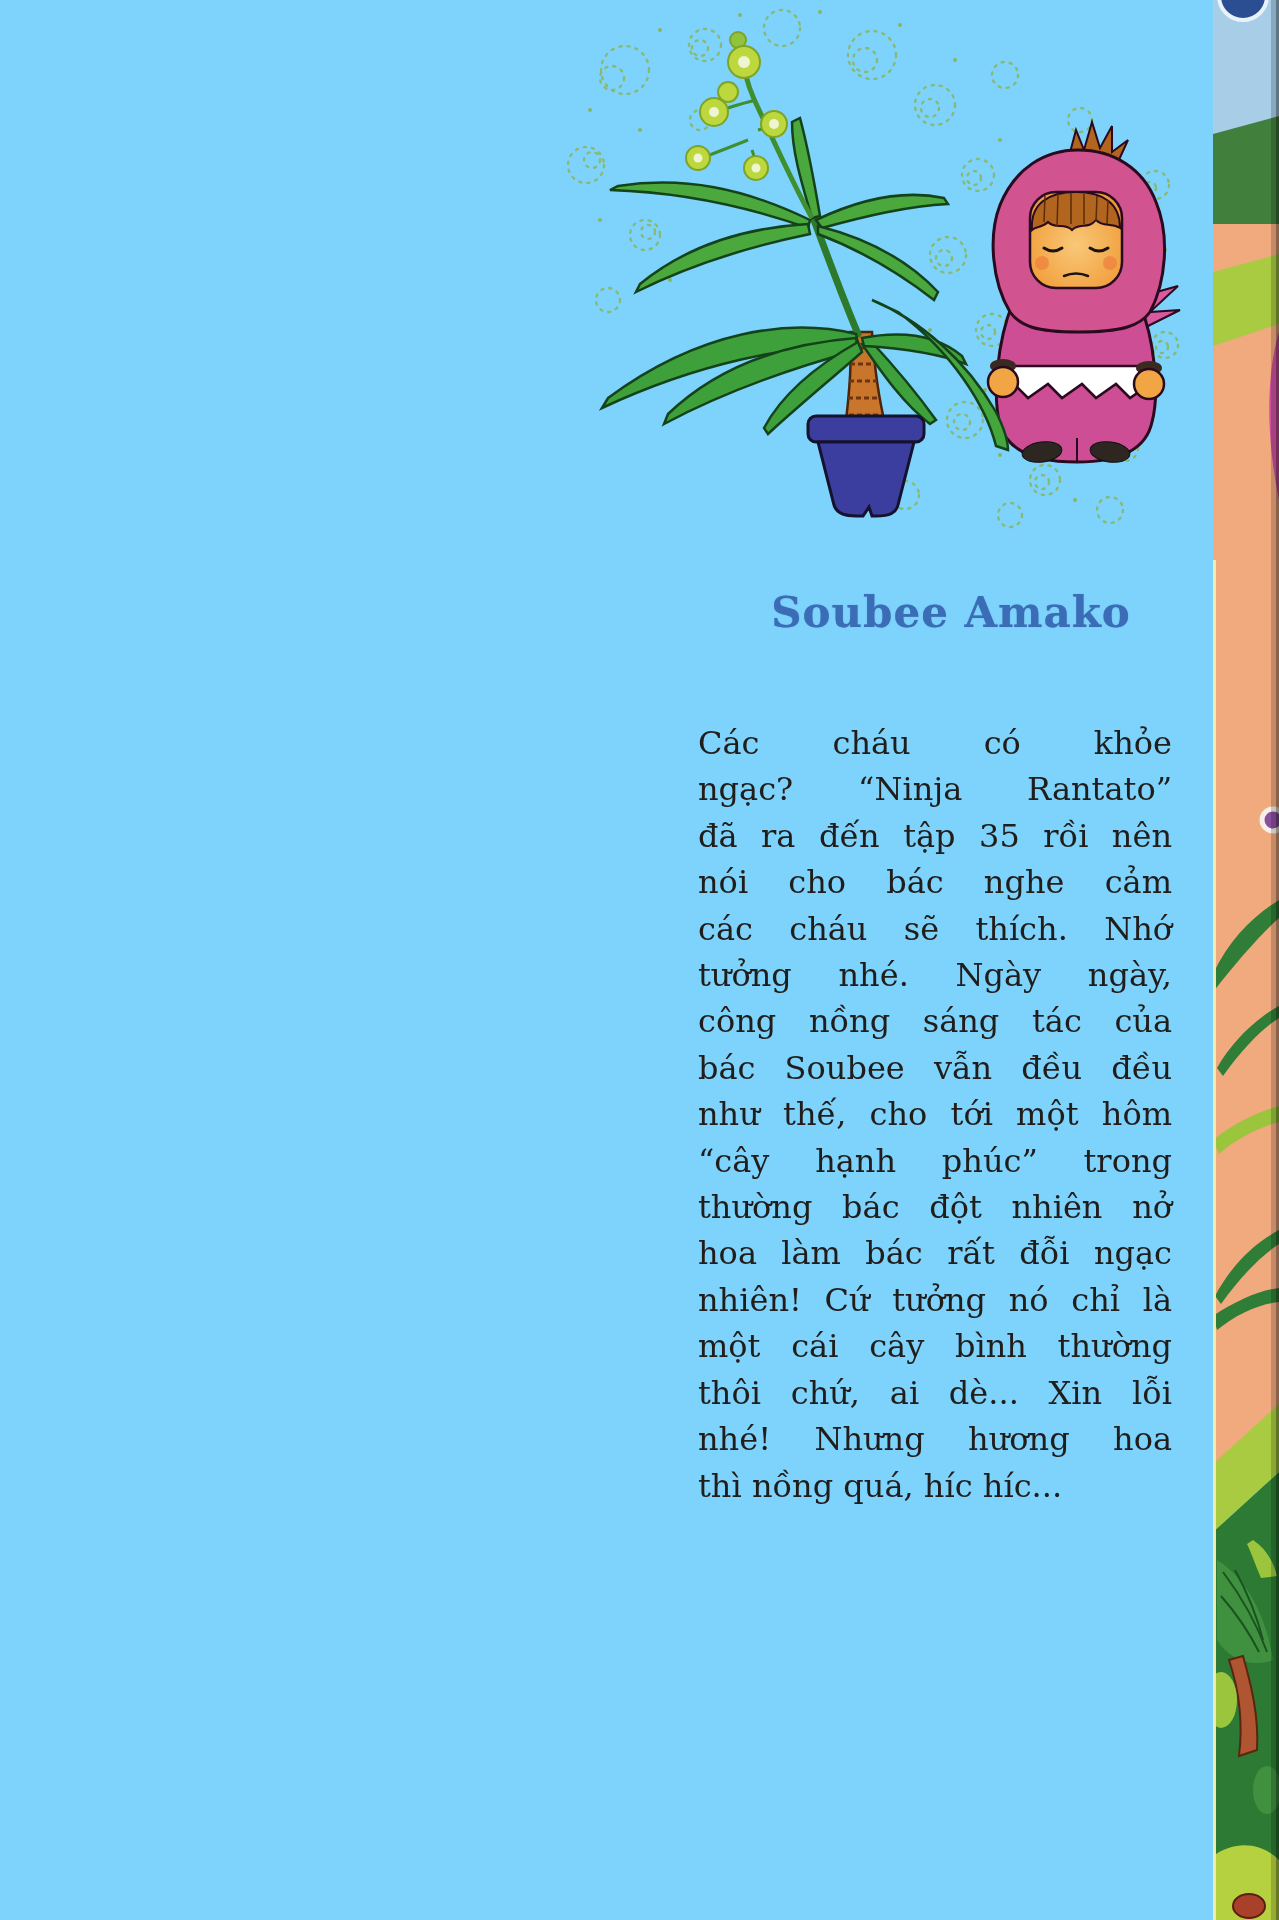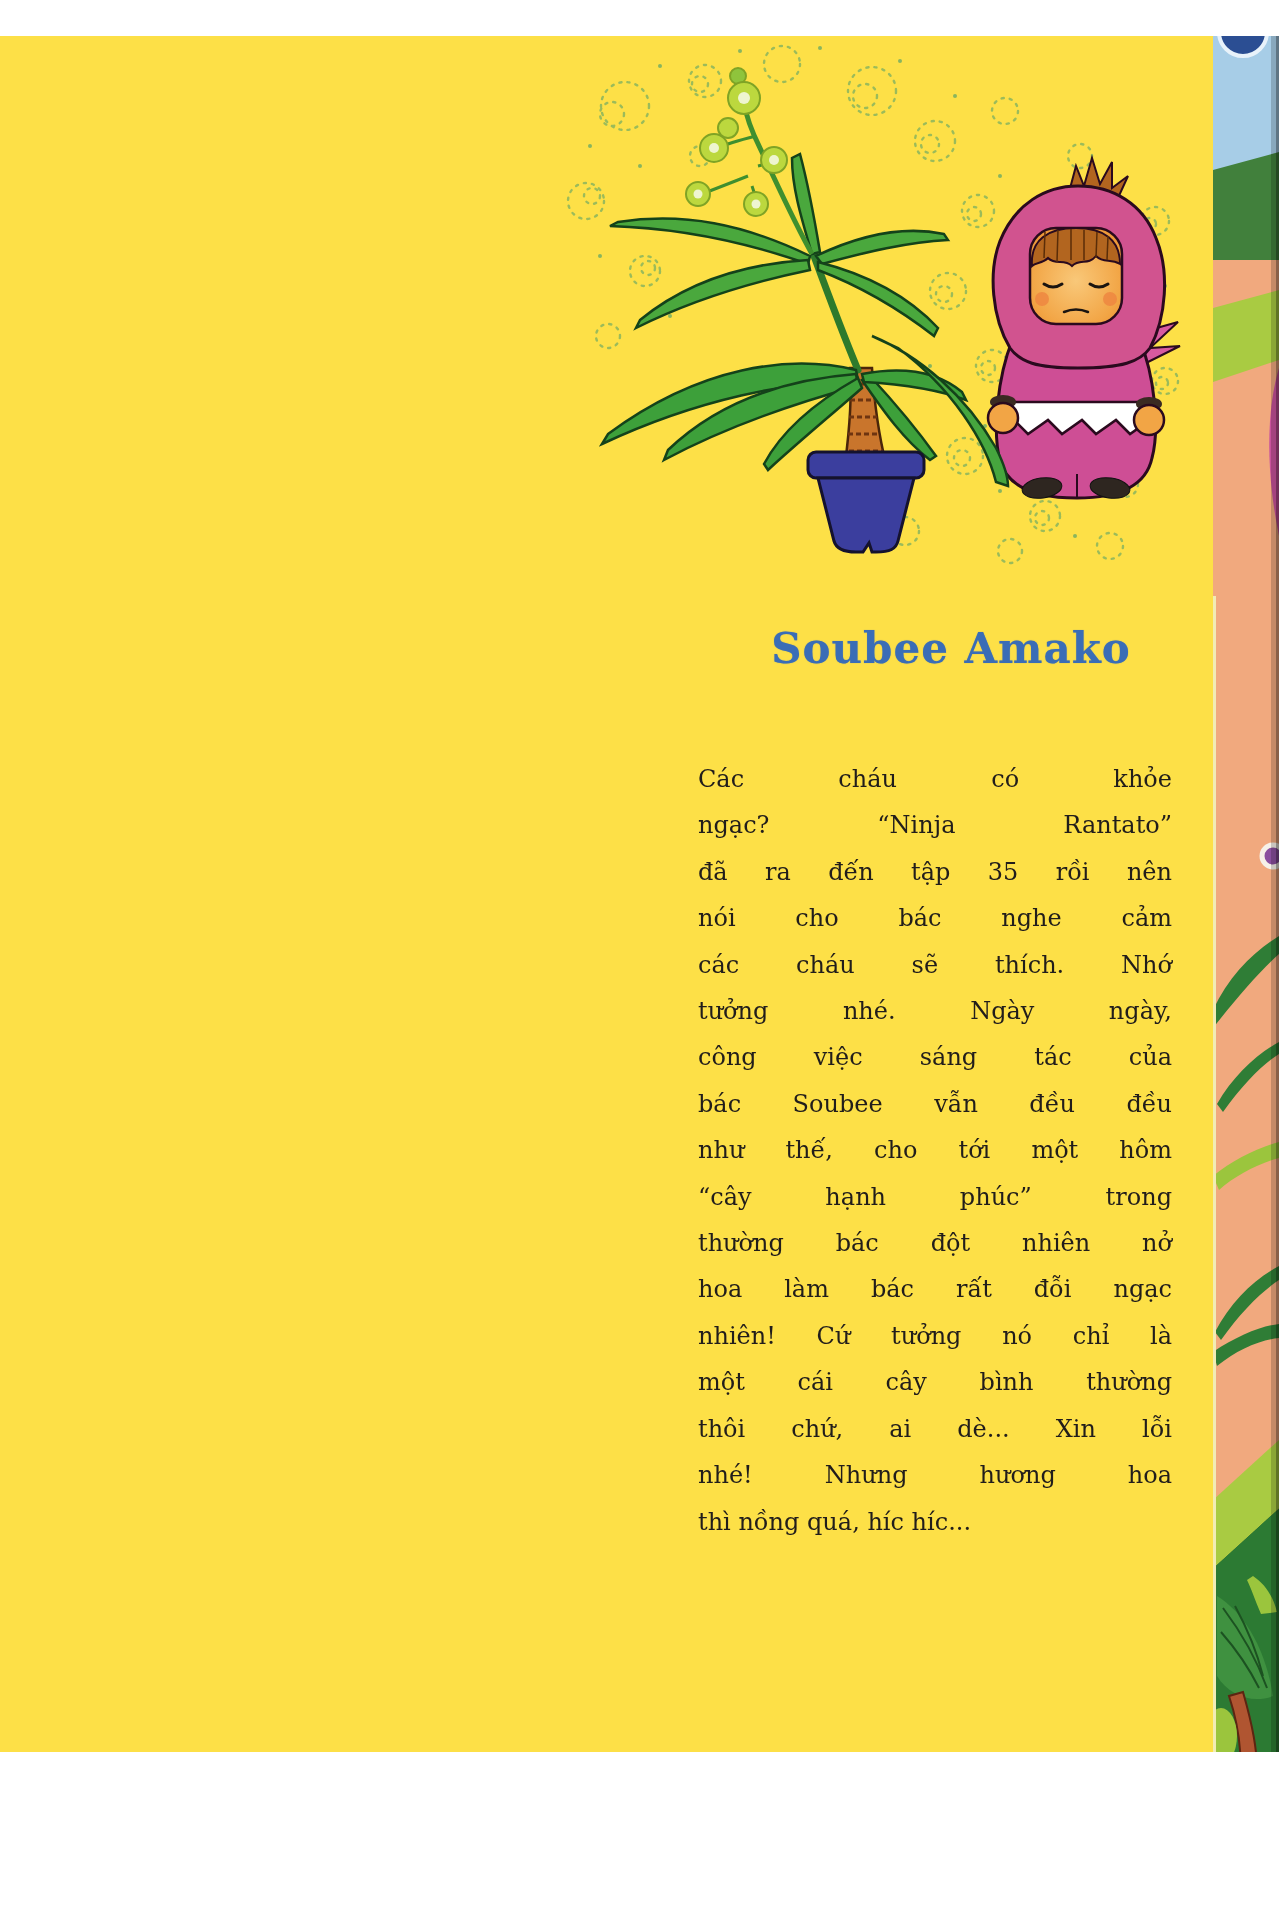--- a/index.html
+++ b/index.html
@@ -1,40 +1,39 @@
 <!DOCTYPE html>
 <html><head>
 <meta charset="utf-8">
 <style>
   html,body{margin:0;padding:0;background:#ffffff;}
   .page{
     position:relative;
-    width:1279px;height:1716px;
-    background:#fde047;
+    width:1279px;height:1920px;
+    background:#7dd3fc;
     overflow:hidden;
     font-family:"DejaVu Serif","Liberation Serif",serif;
-    margin-top:36px;
   }
   .artwork{
     position:absolute;left:540px;top:0;width:660px;height:545px;
   }
   .author-name{
     position:absolute;left:758px;top:588px;width:386px;
     text-align:center;
     font-family:"DejaVu Serif","Liberation Serif",serif;
     font-weight:bold;
     font-size:42px;
     letter-spacing:1px;
     color:#3a6db6;
     text-shadow:0 0 1px rgba(58,109,182,.55);
   }
   .letter{
     position:absolute;left:698px;top:720px;width:474px;
     color:#211d1b;
-    font-size:24px;
+    font-size:32px;
   }
   .letter-line{
     line-height:46.4px;
     white-space:normal;
     text-align:justify;
     text-align-last:justify;
   }
   .letter-line.last{
     text-align-last:left;
   }
@@ -217,21 +216,21 @@
 
   <div class="author-name">Soubee Amako</div>
 
   <div class="letter">
       <div class="letter-line">Các cháu có khỏe</div>
       <div class="letter-line">ngạc? “Ninja Rantato”</div>
       <div class="letter-line">đã ra đến tập 35 rồi nên</div>
       <div class="letter-line">nói cho bác nghe cảm</div>
       <div class="letter-line">các cháu sẽ thích. Nhớ</div>
       <div class="letter-line">tưởng nhé. Ngày ngày,</div>
-      <div class="letter-line">công việc sáng tác của</div>
+      <div class="letter-line">công nồng sáng tác của</div>
       <div class="letter-line">bác Soubee vẫn đều đều</div>
       <div class="letter-line">như thế, cho tới một hôm</div>
       <div class="letter-line">“cây hạnh phúc” trong</div>
       <div class="letter-line">thường bác đột nhiên nở</div>
       <div class="letter-line">hoa làm bác rất đỗi ngạc</div>
       <div class="letter-line">nhiên! Cứ tưởng nó chỉ là</div>
       <div class="letter-line">một cái cây bình thường</div>
       <div class="letter-line">thôi chứ, ai dè... Xin lỗi</div>
       <div class="letter-line">nhé! Nhưng hương hoa</div>
       <div class="letter-line last">thì nồng quá, híc híc...</div>

